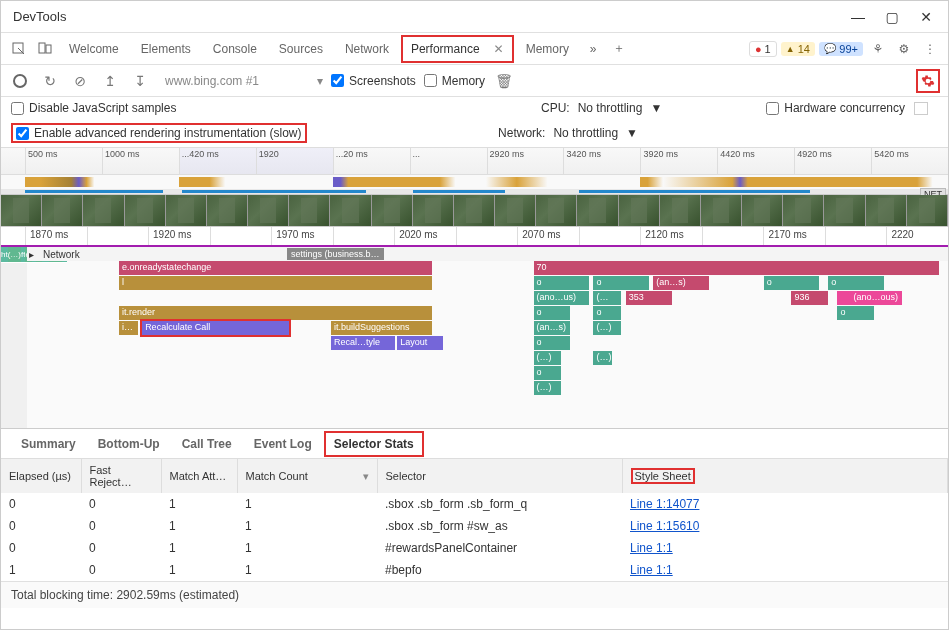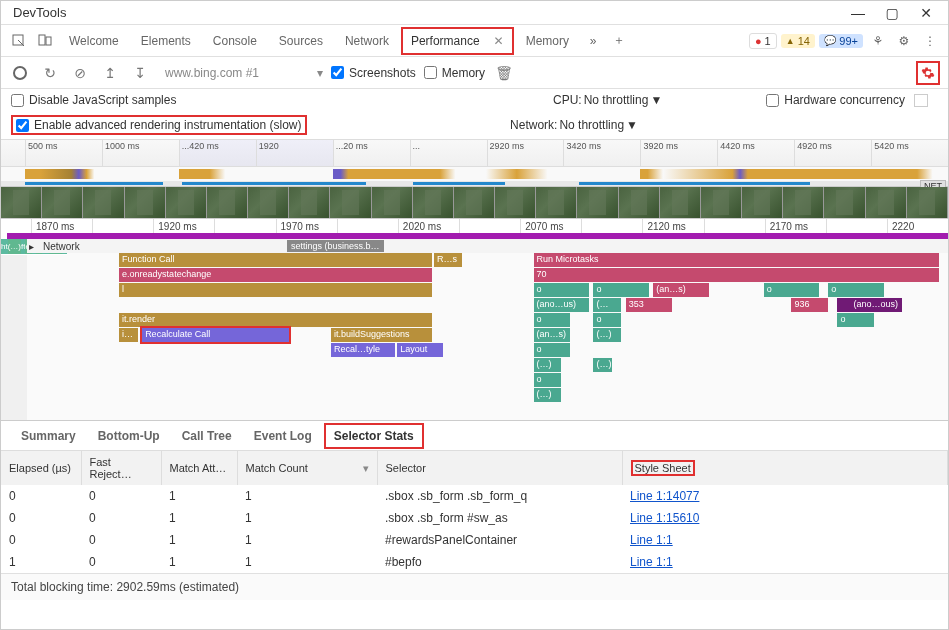--- a/index.html
+++ b/index.html
@@ -1,17 +1,17 @@
 <!DOCTYPE html>
 <html><head>
 <meta charset="utf-8">
 <style>
 * { margin: 0; padding: 0; box-sizing: border-box; font-family: "Segoe UI", sans-serif; }
 body { width: 949px; height: 630px; background: #fff; border: 1px solid #ccc; overflow: hidden; font-size: 12px; color: #333; }
-.titlebar { height: 24px; display: flex; align-items: center; padding: 0 8px; border-bottom: 1px solid #e0e0e0; }
+.titlebar { height: 32px; display: flex; align-items: center; padding: 0 8px; border-bottom: 1px solid #e0e0e0; }
 .titlebar .title { flex: 1; font-size: 13px; padding-left: 4px; }
 .titlebar .winbtns { display: flex; gap: 18px; padding-right: 6px; }
 .titlebar .winbtns span { width: 16px; text-align: center; font-size: 14px; cursor: pointer; }
 .topbar { height: 32px; display: flex; align-items: center; border-bottom: 1px solid #e0e0e0; padding: 0 6px; gap: 2px; }
 .topbar .icon { width: 24px; height: 24px; display: flex; align-items: center; justify-content: center; color: #666; cursor: pointer; }
 .topbar .tab { padding: 7px 10px; color: #666; cursor: pointer; font-size: 12px; }
 .topbar .tab.active { color: #333; border: 2px solid #e03030; padding: 5px 8px; display: flex; gap: 14px; align-items: center; }
 .topbar .spacer { flex: 1; }
 .badge { display: inline-flex; align-items: center; gap: 3px; padding: 1px 5px; border-radius: 3px; font-size: 11px; margin: 0 1px; }
 .badge.err { background: #fff; border: 1px solid #ddd; color: #333;}
@@ -22,36 +22,36 @@
 .badge.msg::before { content: "💬"; font-size: 10px;}
 .toolbar2 { height: 32px; display: flex; align-items: center; border-bottom: 1px solid #e0e0e0; padding: 0 8px; gap: 8px; }
 .toolbar2 .icon { width: 22px; height: 22px; display: flex; align-items: center; justify-content: center; color: #777; cursor: pointer; font-size: 14px; }
 .circle { width: 14px; height: 14px; border: 2px solid #666; border-radius: 50%; }
 .toolbar2 .url { color: #888; font-size: 12px; padding: 0 6px; flex: 0 0 auto; min-width: 150px;}
 .chk { display: inline-flex; align-items: center; gap: 5px; font-size: 12px; }
 .chk input { width: 13px; height: 13px; }
 .settings-right { margin-left: auto; border: 2px solid #e03030; padding: 2px; width: 24px; height: 24px; display:flex;align-items:center;justify-content:center;}
 .gear { width: 14px; height: 14px; color: #d33;}
 .optrow { display: flex; align-items: center; padding: 4px 10px; gap: 24px; font-size: 12px; }
-.optrow .group { display: flex; align-items: center; gap: 2px; }
+.optrow .group { display: flex; align-items: center; gap: 8px; }
 .optrow .group.throttle { margin-left: auto; margin-right: 80px;}
 .optrow2 .group.throttle { margin-right: 300px;}
 .hc-input { width: 80px; border: 1px solid #ccc; padding: 2px 6px; margin-left: 4px;}
 .redbox { border: 2px solid #e03030; padding: 1px 3px; display: inline-flex; align-items: center; gap: 5px;}
 .timeline-overview { height: 28px; background: linear-gradient(to bottom, #f8f8f8, #f0f0f0); border-top: 1px solid #ddd; border-bottom: 1px solid #ddd; display: flex; font-size: 9px; color: #555; position: relative; padding-left: 24px;}
 .timeline-overview .tick { flex: 1; border-left: 1px solid #ddd; padding: 1px 2px;}
 .overview-bars { height: 14px; display:flex; padding-left: 24px; background:#f9f9f9;}
 .overview-bars .ob { flex:1; height: 10px; margin-top:2px;}
 .overview-net { height: 6px; background: #e8e8e8; border-bottom:1px solid #ccc; padding-left:24px; display:flex; position:relative;}
 .overview-net .seg { height: 3px; background: #2488cc; margin-top:1px;}
 .badge-net { position:absolute; right:2px; top:-1px; background:#e0e0e0; font-size:9px; padding:0 3px; border:1px solid #bbb;}
 .filmstrip { height: 32px; display: flex; border-bottom: 1px solid #ccc; }
 .filmstrip .thumb { flex: 1; background: linear-gradient(135deg, #4a6340 0%, #5a7350 40%, #38522e 100%); border-right: 1px solid #999; position: relative;}
 .filmstrip .thumb::after { content:""; position:absolute; top:10%; left:30%; right:30%; bottom:10%; background: rgba(100,120,90,0.6); }
-.zoom-ruler { height: 20px; display: flex; padding-left: 24px; font-size: 10px; color: #444; border-bottom: 6px solid #a21caf; margin-left: 6px;}
+.zoom-ruler { height: 20px; display: flex; padding-left: 24px; font-size: 10px; color: #444; border-bottom: 2px solid #a21caf;}
 .zoom-ruler .ztick { flex: 1; border-left: 1px solid #ddd; padding: 2px 4px;}
 .flame-area { height: 182px; display: flex; background: #fafafa; position: relative; overflow:hidden; border-bottom: 1px solid #ccc;}
 .flame-col-labels { width: 26px; display:flex; flex-direction:row; background:#f0f0f0;}
 .flame-col-labels .lbl { height: 16px; font-size: 8px; background:#5cbaa0; color:#fff; border-bottom:1px solid #fff; display:flex; align-items:center; justify-content:center; writing-mode: horizontal-tb;}
 .flame-col-labels .lbl:nth-child(odd){ background:#60b890;}
 .flame-main { flex: 1; position: relative; overflow: hidden;}
 .nettrack { height: 14px; display:flex; align-items:center; font-size:10px; gap:4px; padding-left:2px; background:#f4f4f4;}
 .nettrack .exp { width:10px;}
 .taskbar { height:14px; position:relative; margin-bottom:1px;}
 .taskbar .seg { position:absolute; height:14px; font-size:9px; color:#fff; padding:1px 3px; overflow:hidden; white-space:nowrap;}
@@ -267,42 +267,37 @@
     <div class="lbl">ft</div>
   </div>
   <div class="flame-main">
     <div class="nettrack">
       <span class="exp">▸</span>
       <span>Network</span>
       <div style="position:absolute; left:260px; background:#888; color:#fff; font-size:9px; padding:1px 4px;">settings (business.b…</div>
     </div>
 
     <div class="taskbar">
-        <div class="seg" style="left:10%; width:34%; background:#b8903b;">Function Call</div>
-        <div class="seg" style="left:44.2%; width:3%; background:#b8903b;">R…s</div>
-      <div class="seg" style="left:55%; width:44%; background:#c54a6e;">Run Microtasks</div>
-      </div>
-    <div class="taskbar">
         <div class="seg" style="left:10%; width:34%; background:#c54a6e;">e.onreadystatechange</div>
       <div class="seg" style="left:55%; width:44%; background:#c54a6e;">70</div>
       </div>
     <div class="taskbar">
         <div class="seg" style="left:10%; width:34%; background:#b8903b;">l</div>
       <div class="seg" style="left:55%; width:6%; background:#4aa890;">o</div>
       <div class="seg" style="left:61.5%; width:6%; background:#4aa890;">o</div>
       <div class="seg" style="left:68%; width:6%; background:#c54a6e;">(an…s)</div>
       <div class="seg" style="left:80%; width:6%; background:#4aa890;">o</div>
       <div class="seg" style="left:87%; width:6%; background:#4aa890;">o</div>
       </div>
     <div class="taskbar">
       <div class="seg" style="left:55%; width:6%; background:#4aa890;">(ano…us)</div>
       <div class="seg" style="left:61.5%; width:3%; background:#4aa890;">(…</div>
       <div class="seg" style="left:65%; width:5%; background:#c54a6e;">353</div>
       <div class="seg" style="left:83%; width:4%; background:#c54a6e;">936</div>
-      <div class="seg" style="left:88%; width:7%; background:#701a75;padding-left:16px;">(ano…ous)</div>
+      <div class="seg" style="left:88%; width:7%; background:#ec4899;padding-left:16px;">(ano…ous)</div>
       </div>
     <div class="taskbar">
         <div class="seg" style="left:10%; width:34%; background:#b8903b;">it.render</div>
       <div class="seg" style="left:55%; width:4%; background:#4aa890;">o</div>
       <div class="seg" style="left:61.5%; width:3%; background:#4aa890;">o</div>
       <div class="seg" style="left:88%; width:4%; background:#4aa890;">o</div>
       </div>
     <div class="taskbar">
       <div class="seg" style="left:10%; width:2%; background:#b8903b;">i…</div>
       <div class="seg" style="left:12.5%; width:16%; background:#7566d9; outline:2px solid #e03030;">Recalculate Call</div>

